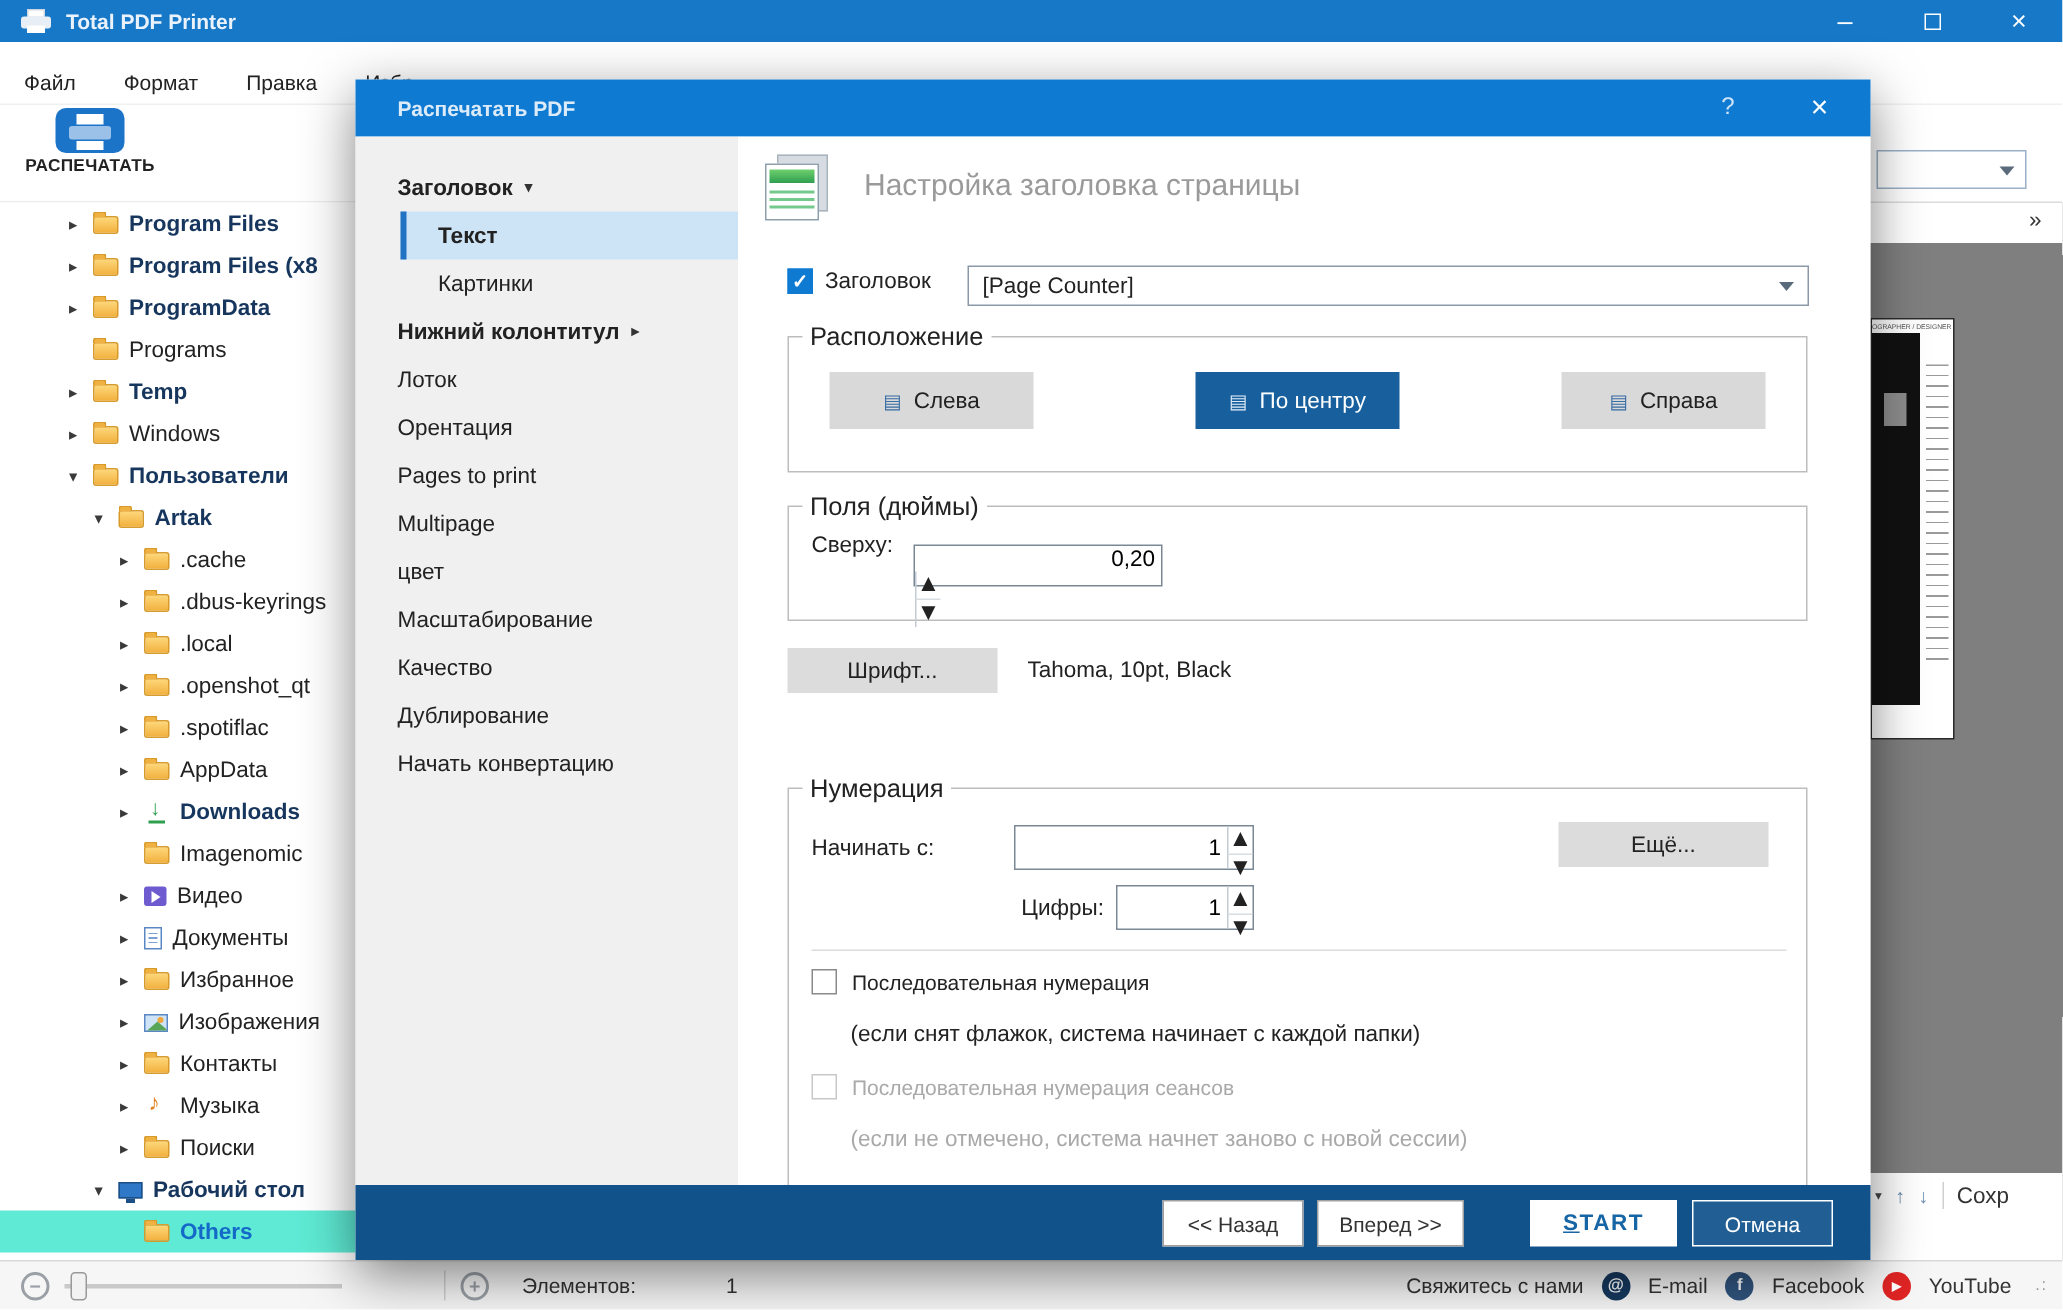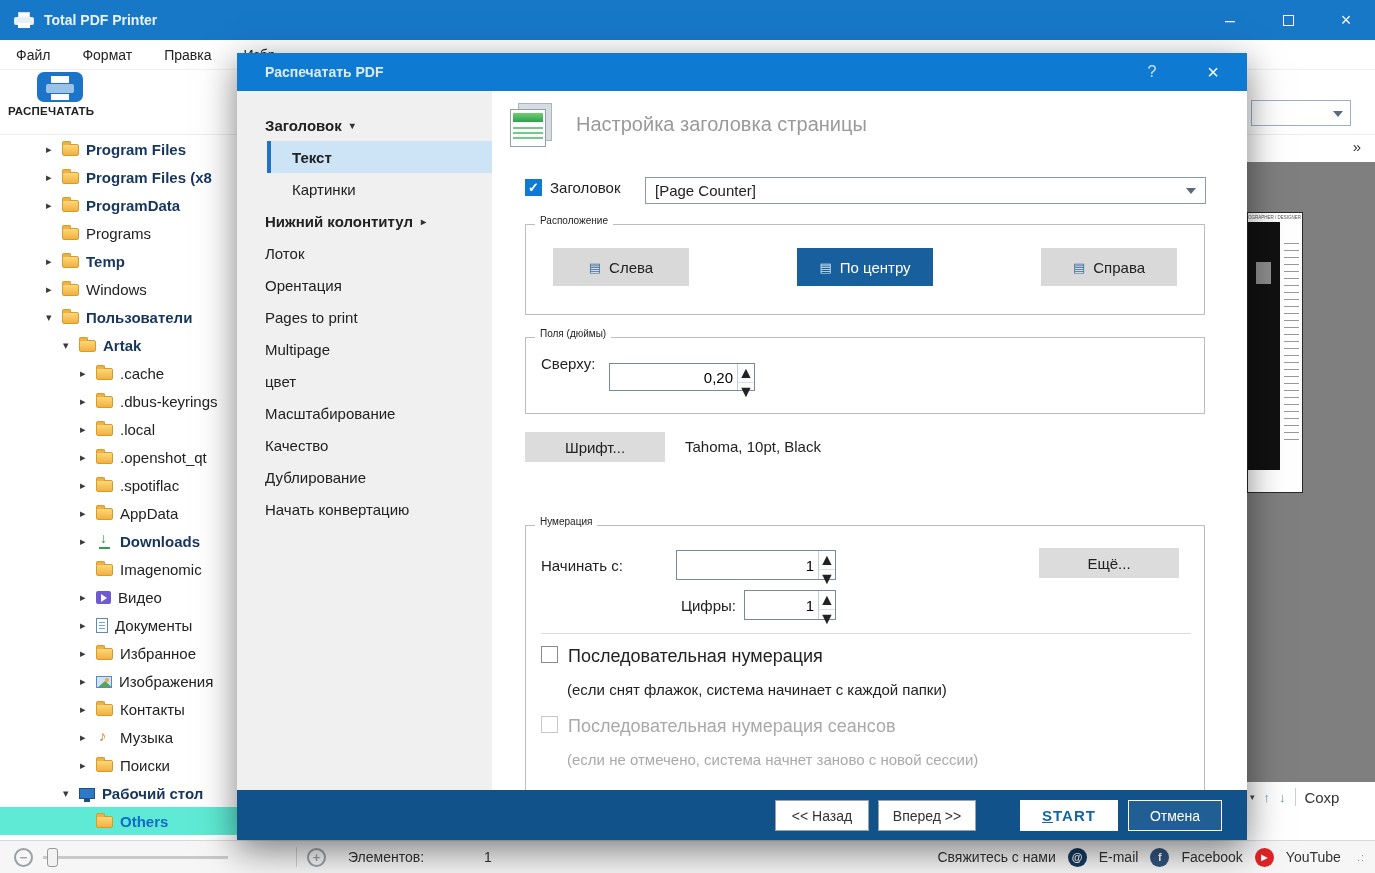--- a/index.html
+++ b/index.html
@@ -1,36 +1,36 @@
 <!DOCTYPE html>
 <html><head>
 <meta charset="utf-8">
 <style>
   *{margin:0;padding:0;box-sizing:border-box;}
   html,body{width:1375px;height:873px;overflow:hidden;}
   body{font-family:"Liberation Sans",sans-serif;position:relative;background:#fff;color:#222;}
 
   
-  #titlebar{position:absolute;left:0;top:0;width:1375px;height:40px;background:#1878c8;display:flex;align-items:center;color:#fff;}
+  #titlebar{position:absolute;left:0;top:0;width:1375px;height:28px;background:#1878c8;display:flex;align-items:center;color:#fff;}
   #titlebar .win-icon{margin-left:14px;width:20px;height:16px;position:relative;}
   #titlebar .win-icon .pr-body{position:absolute;left:0;top:5px;width:20px;height:8px;background:#e8eef5;border-radius:2px;}
   #titlebar .win-icon .pr-paper{position:absolute;left:4px;top:0;width:12px;height:6px;background:#fff;border:1px solid #cfd8e2;}
   #titlebar .win-icon .pr-out{position:absolute;left:4px;top:11px;width:12px;height:5px;background:#fff;}
   #titlebar .win-title{margin-left:10px;font-size:14px;font-weight:bold;color:#eaf2fb;}
   #titlebar .win-btns{margin-left:auto;display:flex;height:40px;}
   #titlebar .win-btn{width:58px;height:40px;display:flex;align-items:center;justify-content:center;font-size:18px;color:#fff;cursor:default;}
   #titlebar .maxbox{width:11px;height:11px;border:1px solid #fff;display:inline-block;}
 
   
   #menubar{position:absolute;left:0;top:40px;width:1375px;height:30px;background:#fff;display:flex;align-items:center;border-bottom:1px solid #f0f0f0;}
   .menu-item{padding:0 16px;font-size:14px;color:#222;height:30px;display:flex;align-items:center;}
 
   
   #toolbar{position:absolute;left:0;top:70px;width:1375px;height:65px;background:#fff;border-bottom:1px solid #ececec;}
-  #print-btn{position:absolute;left:8px;top:2px;width:104px;height:60px;}
+  #print-btn{position:absolute;left:8px;top:2px;width:104px;height:60px;text-align:center;}
   #print-btn .pbtn-icon{margin:0 auto;width:46px;height:30px;background:#1b74c8;border-radius:7px;position:relative;}
   #print-btn .pbtn-icon .p1{position:absolute;left:14px;top:4px;width:18px;height:7px;background:#fff;}
   #print-btn .pbtn-icon .p2{position:absolute;left:9px;top:12px;width:28px;height:9px;background:#9cc1e8;border-radius:2px;}
   #print-btn .pbtn-icon .p3{position:absolute;left:14px;top:22px;width:18px;height:6px;background:#fff;}
   #print-btn .pbtn-label{margin-top:3px;font-size:11.5px;font-weight:bold;color:#222;letter-spacing:.2px;}
   #go-btn{position:absolute;left:126px;top:74px;display:flex;align-items:center;gap:6px;font-size:14px;}
   .go-circle{width:17px;height:17px;border-radius:50%;background:#27a43a;color:#fff;font-size:11px;font-weight:bold;display:flex;align-items:center;justify-content:center;}
   .caret{font-size:9px;color:#444;}
   #stop-circle{position:absolute;left:222px;top:76px;width:17px;height:17px;border-radius:50%;background:#d83a2e;}
   #filter-row{position:absolute;left:140px;top:103px;display:flex;align-items:center;gap:8px;font-size:14px;}
@@ -118,38 +118,38 @@
   #hdr-icon .ln{position:absolute;left:3px;width:30px;height:2px;background:#74c98c;}
   #hdr-title{position:absolute;left:84px;top:22px;font-size:20px;color:#9a9a9a;}
   .cb{width:17px;height:17px;border:1px solid #8a8a8a;background:#fff;display:inline-flex;align-items:center;justify-content:center;flex:0 0 auto;}
   .cb.checked{background:#0f7ad2;border-color:#0f7ad2;}
   .cb .tick{color:#fff;font-size:13px;font-weight:bold;line-height:1;}
   .cb.disabled{border-color:#c8c8c8;}
   #row-header-cb{position:absolute;left:33px;top:88px;display:flex;align-items:center;gap:8px;font-size:15px;}
   #combo-header{position:absolute;left:153px;top:86px;width:561px;height:27px;background:#fff;border:1px solid #8a98a8;font-size:15px;display:flex;align-items:center;padding-left:9px;}
   #combo-header .chev{position:absolute;right:9px;top:10px;border-left:5px solid transparent;border-right:5px solid transparent;border-top:6px solid #5a6b7c;}
   .group{position:absolute;border:1px solid #bdbdbd;}
-  .group .legend{position:absolute;top:-10px;left:9px;background:#fff;padding:0 5px;font-size:10px;color:#222;}
+  .group .legend{position:absolute;top:-10px;left:9px;background:#fff;padding:0 5px;font-size:17px;color:#222;}
   #grp-position{left:33px;top:133px;width:680px;height:91px;}
   .pos-btn{position:absolute;top:23px;height:38px;width:136px;background:#d9d9d9;border:none;font:inherit;font-size:15px;color:#222;display:flex;align-items:center;justify-content:center;gap:8px;cursor:default;}
   .pos-btn.selected{background:#175f9d;color:#fff;}
   .pos-icon{font-size:13px;color:#3a6ea5;line-height:1;}
   .pos-btn.selected .pos-icon{color:#dce9f6;}
   #grp-margins{left:33px;top:246px;width:680px;height:77px;}
   .fld-label{position:absolute;font-size:15px;color:#222;}
   .spin{position:absolute;background:#fff;border:1px solid #7a8794;display:flex;}
   .spin input{flex:1;border:none;outline:none;font:inherit;font-size:15px;text-align:right;padding-right:4px;background:transparent;min-width:0;}
   .spin-btns{width:17px;border-left:1px solid #c4ccd4;display:flex;flex-direction:column;}
   .spin-btns .spin-up{border-bottom:1px solid #d8dde2;}
   .gray-btn{position:absolute;background:#dcdcdc;border:none;font:inherit;font-size:15px;color:#222;cursor:default;}
   #font-btn{left:33px;top:341px;width:140px;height:30px;}
   #font-value{position:absolute;left:193px;top:347px;font-size:15px;color:#222;}
   #grp-numbering{left:33px;top:434px;width:680px;height:300px;}
   #num-divider{position:absolute;left:15px;top:107px;width:650px;height:1px;background:#dcdcdc;}
-  .cb-row{position:absolute;display:flex;gap:10px;font-size:18px;color:#222;}
+  .cb-row{position:absolute;display:flex;align-items:center;gap:10px;font-size:14px;color:#222;}
   .cb-note{position:absolute;font-size:15px;color:#222;}
   .disabled-text{color:#a9a9a9;}
   #dlg-footer{position:absolute;left:0;bottom:0;width:1010px;height:50px;background:#11528b;}
   .ftr-btn{position:absolute;top:10px;height:31px;border:1px solid #a0a0a0;background:#fff;font:inherit;font-size:14px;color:#333;cursor:default;}
   #btn-back{left:538px;width:94px;}
   #btn-forward{left:641px;width:98px;}
   #btn-start{left:783px;width:98px;border:none;}
   #btn-start .start-text{display:block;font-size:15px;font-weight:bold;color:#1665a5;letter-spacing:1px;}
   #btn-start .start-text::first-letter{text-decoration:underline;}
   #btn-cancel{left:891px;width:94px;background:rgba(255,255,255,.07);border:1px solid #fff;color:#fff;}
@@ -465,21 +465,21 @@
         </button>
         <button class="pos-btn" style="left:515px;">
           <span class="pos-icon">▤</span>
           <span>Справа</span>
         </button>
       </div>
 
       <div class="group" id="grp-margins">
         <span class="legend">Поля (дюймы)</span>
         <span class="fld-label" style="left:15px;top:17px;">Сверху:</span>
-        <span class="spin" style="left:83px;top:25px;width:146px;height:28px;">
+        <span class="spin" style="left:83px;top:25px;width:166px;height:28px;flex-direction:column;">
           <input value="0,20" style="">
           <span class="spin-btns">
               <span class="spin-up">▲</span>
               <span>▼</span>
             </span>
         </span>
       </div>
 
       <button class="gray-btn" id="font-btn">Шрифт...</button>
       <span id="font-value">Tahoma, 10pt, Black</span>

